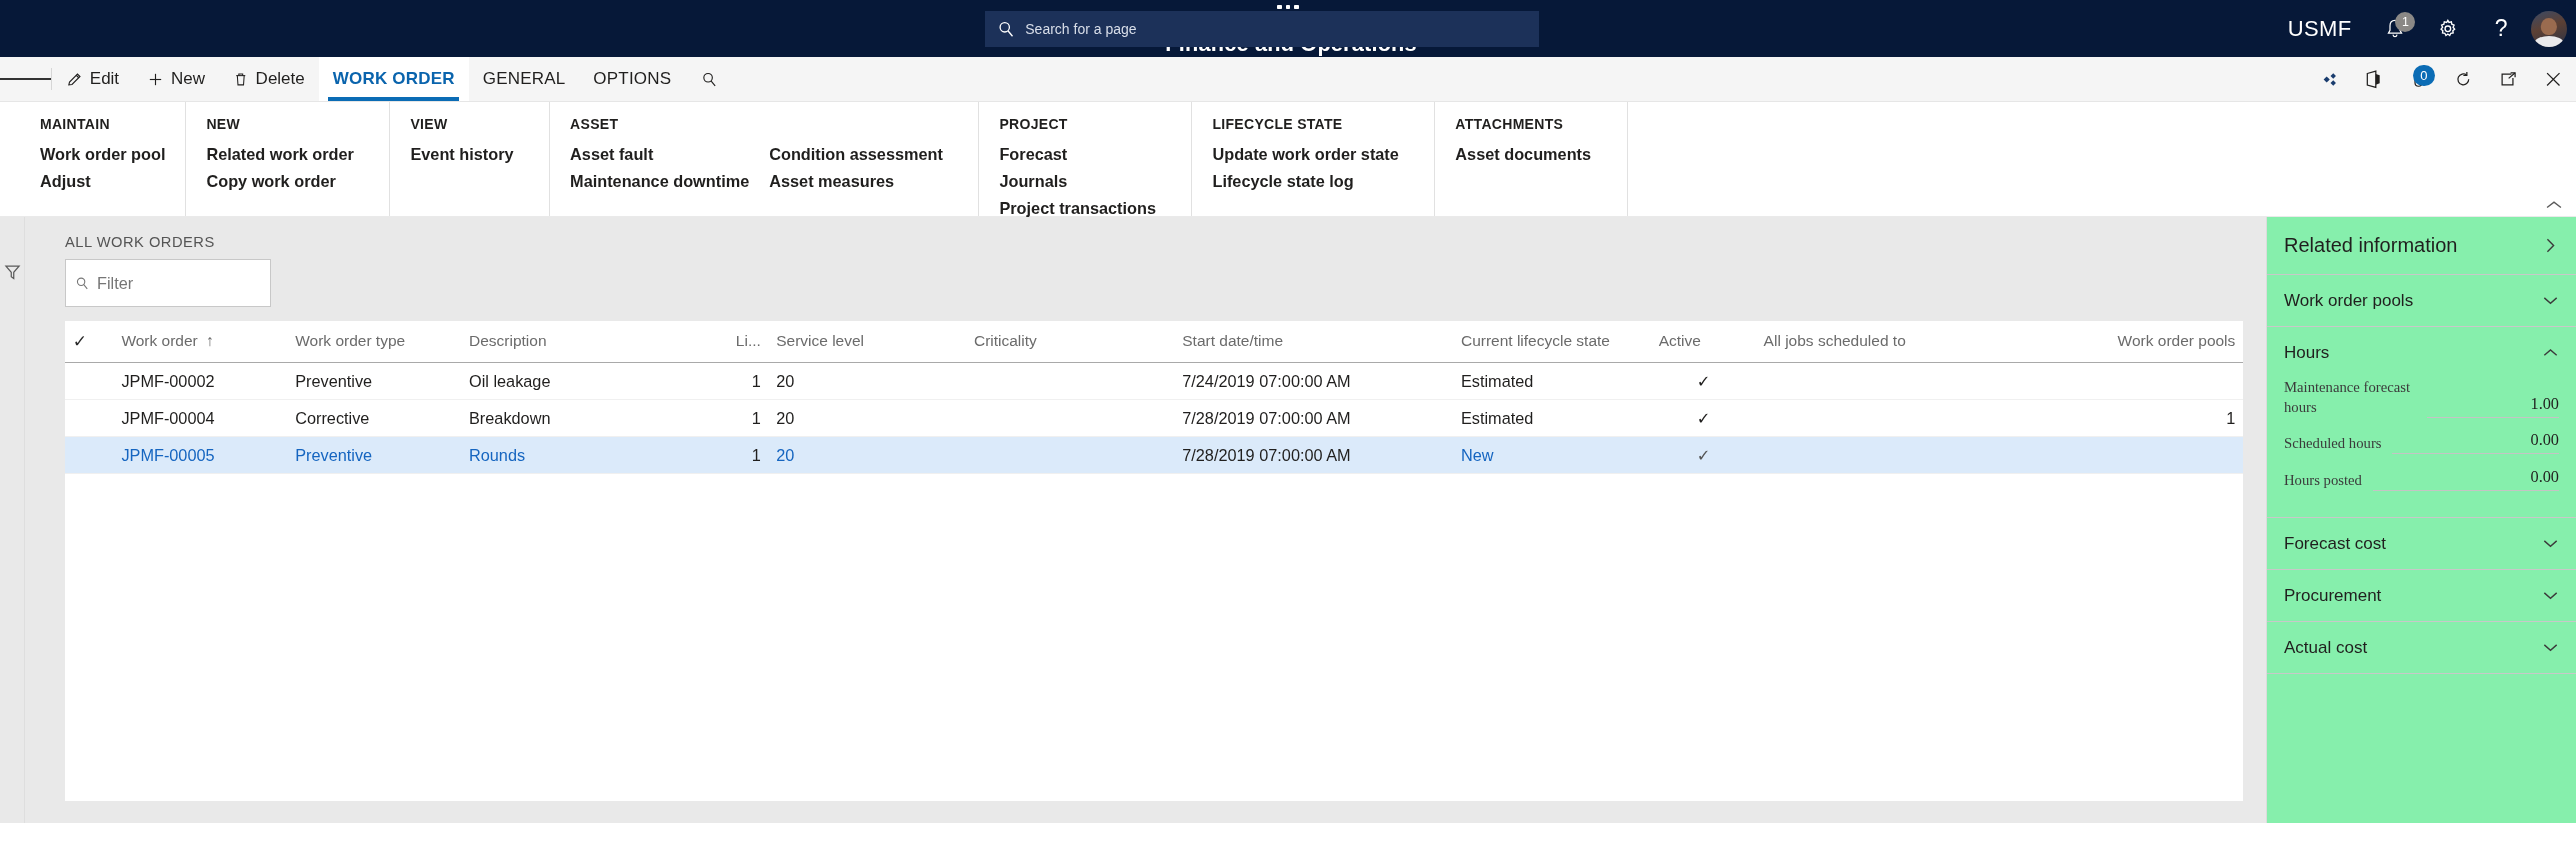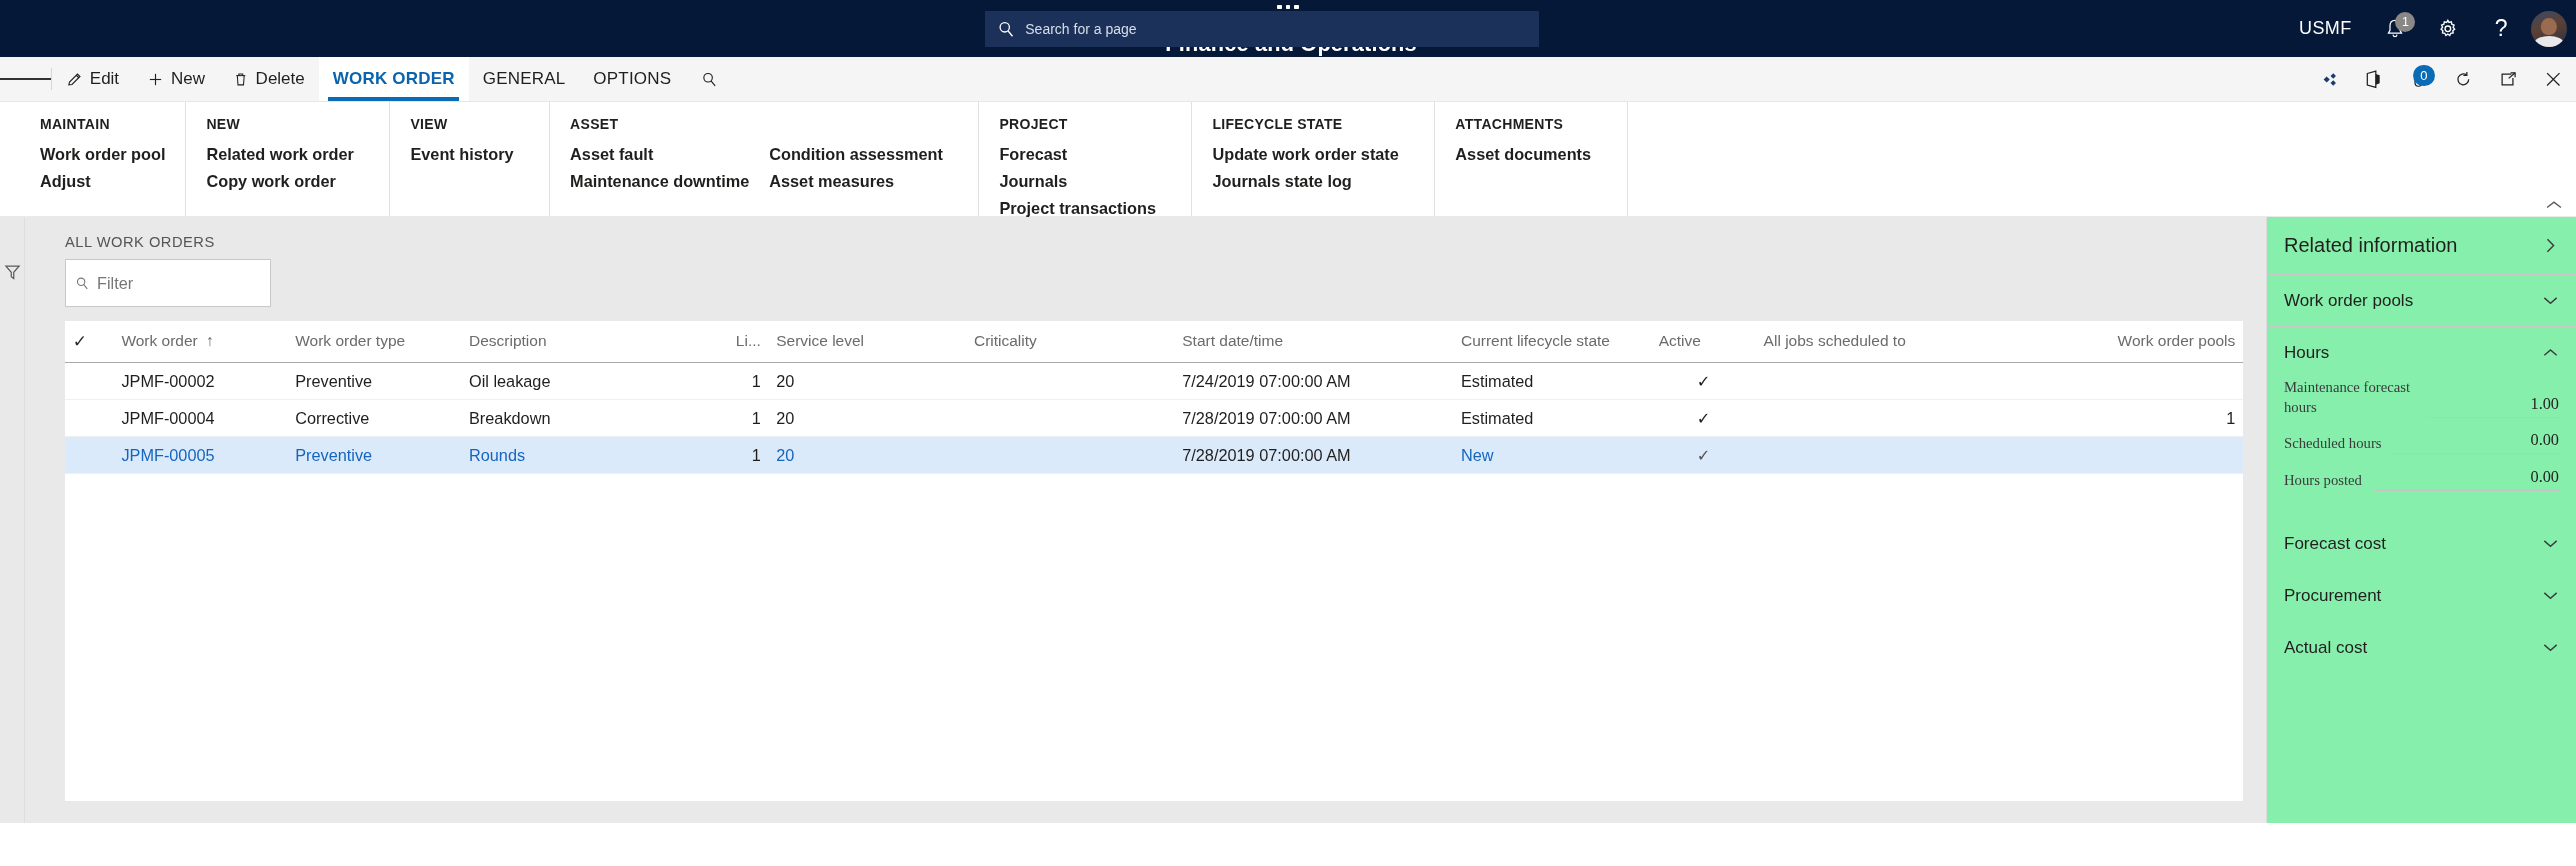--- a/index.html
+++ b/index.html
@@ -60,21 +60,21 @@
     align-items: center;
     gap: 0px;
   }
   .tr-item {
     height: 57px; min-width: 53px;
     display: flex; align-items: center; justify-content: center;
     color: #ffffff; font-size: 17px;
     cursor: pointer; position: relative;
     padding: 0 7.7px;
   }
-  .company { font-size: 18px; letter-spacing: 0.4px; padding: 0 17px; }
+  .company { font-size: 22px; letter-spacing: 0.4px; padding: 0 17px; }
   .bell-badge {
     position: absolute;
     top: 12.4px; right: 6.2px;
     background: #8a8886; color: #fff;
     border-radius: 50%;
     width: 20px; height: 20px;
     font-size: 12.4px;
     display: flex; align-items: center; justify-content: center;
   }
   .avatar {
@@ -499,21 +499,21 @@
       <div class="ritem">Project transactions</div>
     </div>
       </div>
   </div>
 
   <div class="rgroup gpad">
     <div class="ghead">LIFECYCLE STATE</div>
     <div class="gcols">
         <div class="gcol">
       <div class="ritem">Update work order state</div>
-      <div class="ritem">Journals state log</div>
+      <div class="ritem">Lifecycle state log</div>
     </div>
       </div>
   </div>
 
   <div class="rgroup gpad">
     <div class="ghead">ATTACHMENTS</div>
     <div class="gcols">
         <div class="gcol">
       <div class="ritem">Asset documents</div>
     </div>

